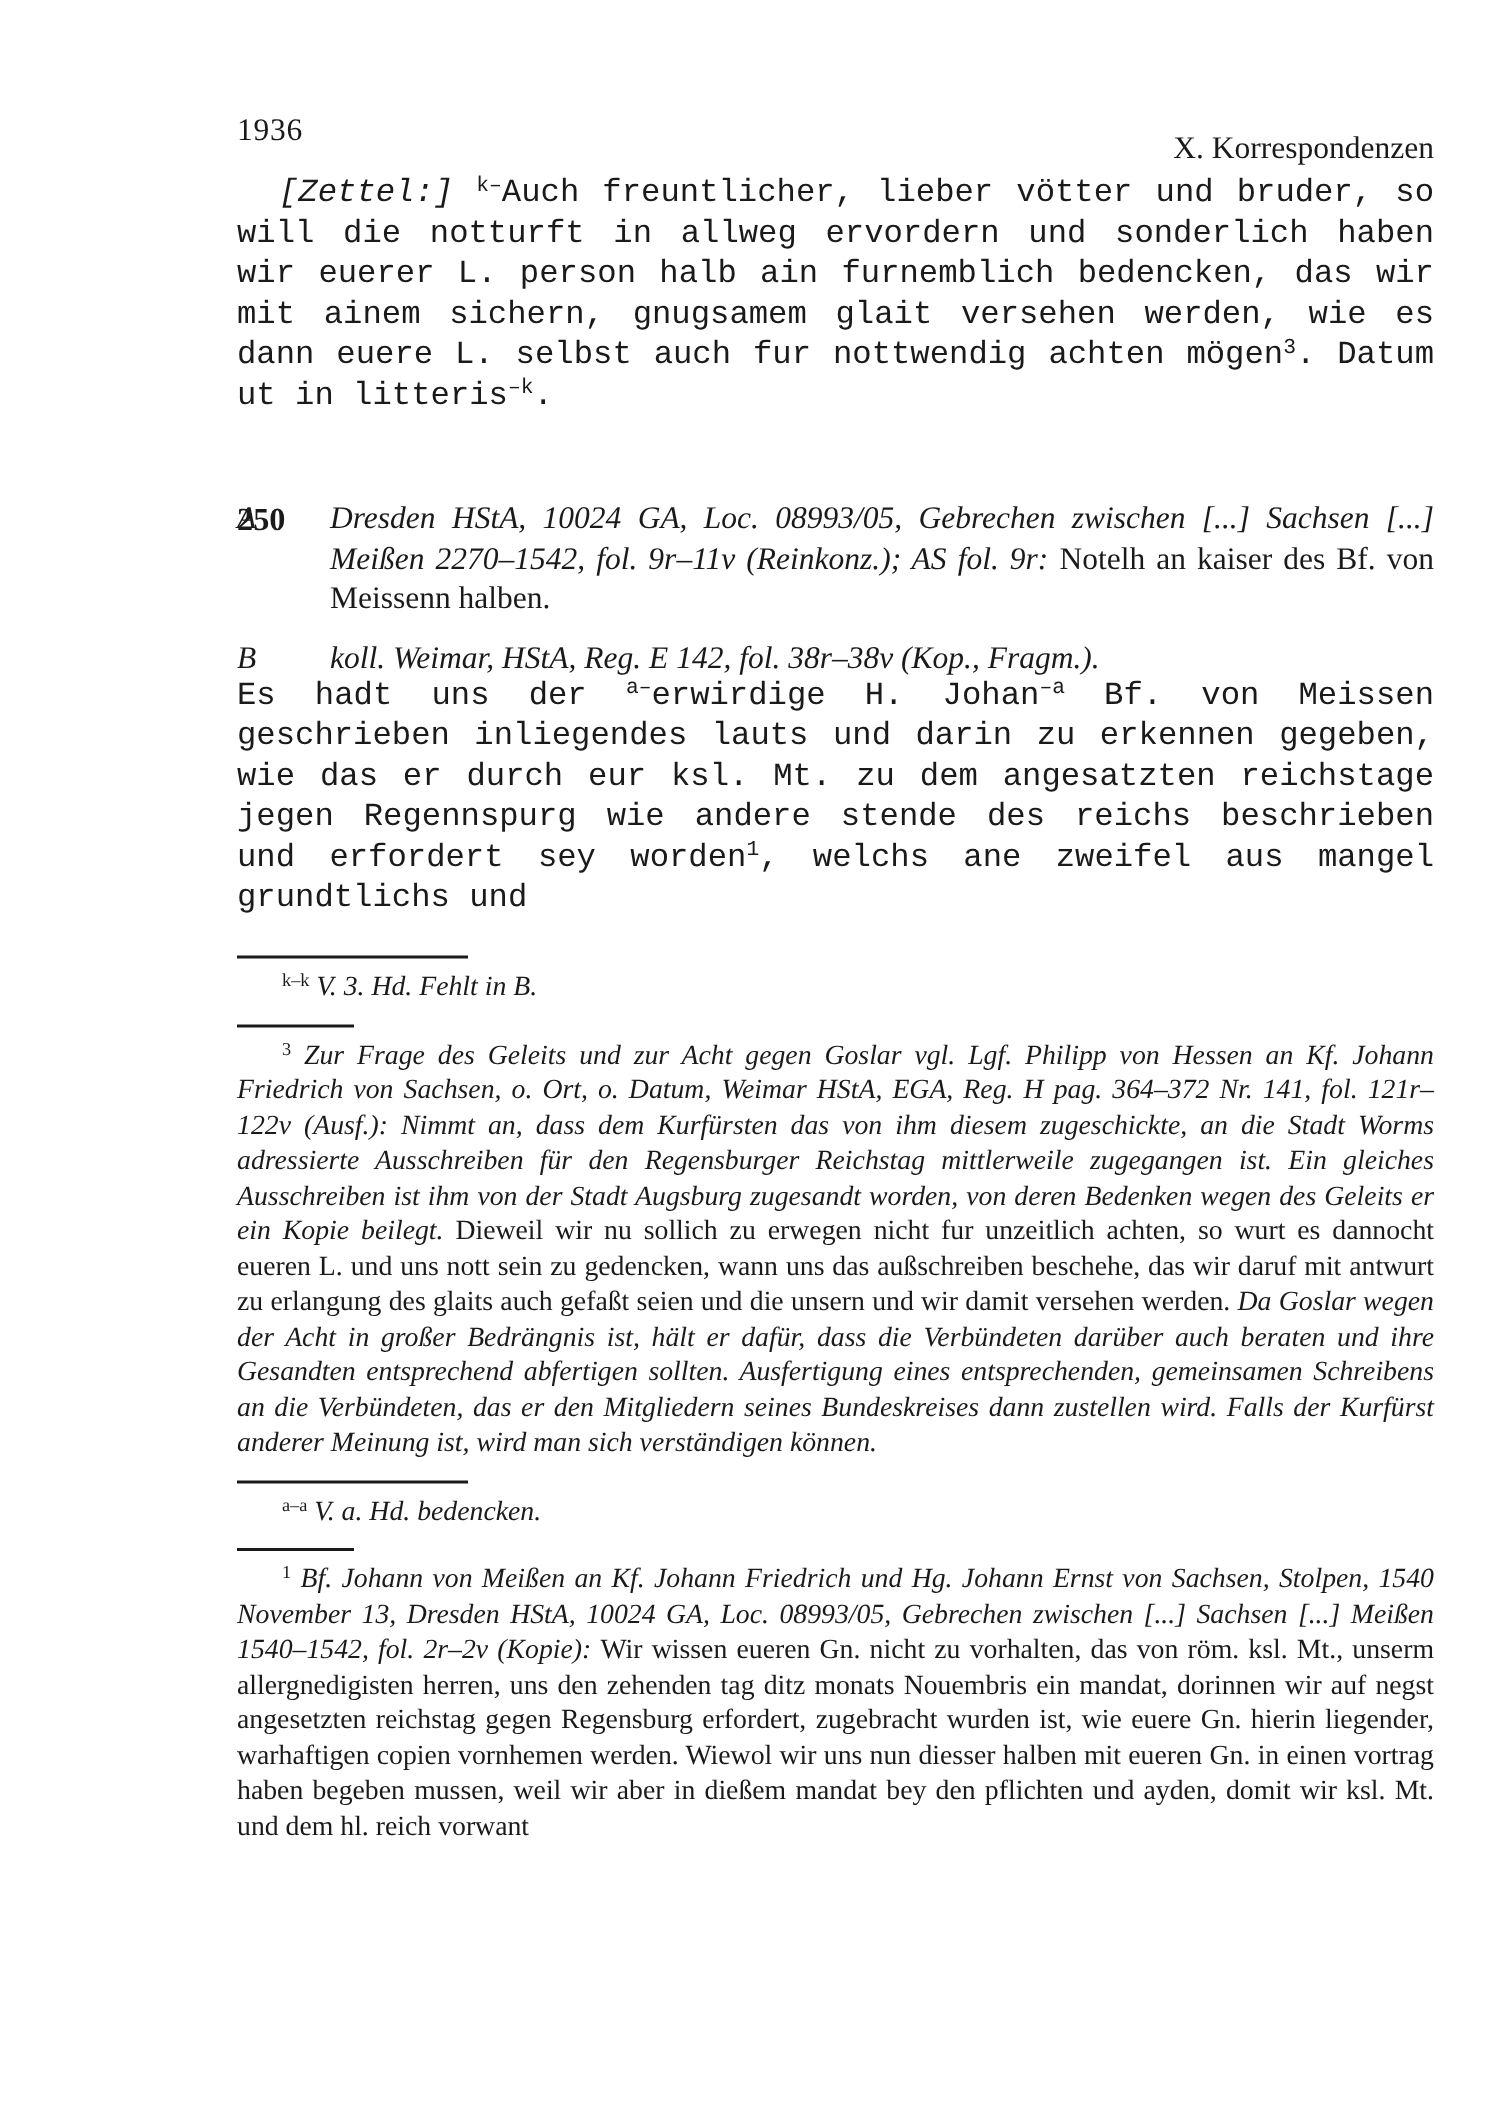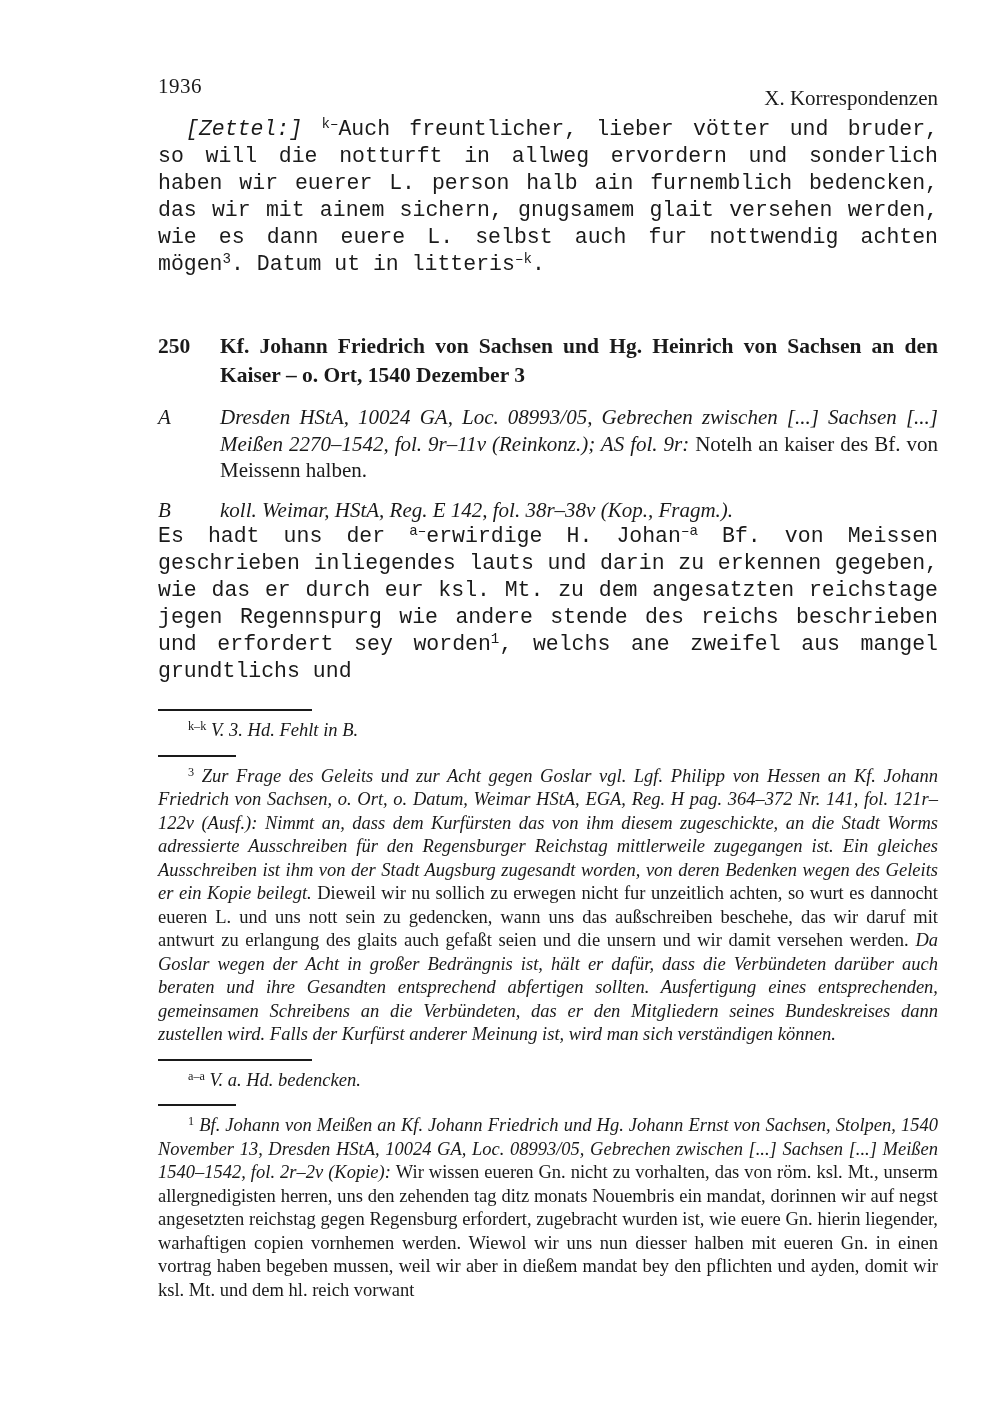--- a/index.html
+++ b/index.html
@@ -5,21 +5,21 @@
   html, body { margin: 0; padding: 0; background: #e8e8e8; }
   .page {
     position: relative;
     width: 1004px;
     height: 1418px;
     margin: 0 auto;
     background: #ffffff;
     color: #1a1a1a;
     font-family: "Liberation Serif", "DejaVu Serif", serif;
     box-sizing: border-box;
-    padding: 74px 66px 0 158px;
+    padding: 74px 48px 0 158px;
     overflow: hidden;
     hyphens: none;
   }
   .page-header {
     position: relative;
     height: 28px;
     font-size: 21px;
     margin-bottom: 14px;
   }
   .page-num { position: absolute; left: 0; top: 0; letter-spacing: 0.5px; }
@@ -85,21 +85,20 @@
 
   <div class="page-header">
     <span class="page-num">1936</span>
     <span class="running-head">X. Korrespondenzen</span>
   </div>
 
   <p class="body-text zettel"><span class="i">[Zettel:] </span><sup>k–</sup><span>Auch freuntlicher, lieber vötter und bruder, so will die notturft in allweg ervordern und sonderlich haben wir euerer L. person halb ain furnemblich bedencken, das wir mit ainem sichern, gnugsamem glait versehen werden, wie es dann euere L. selbst auch fur nottwendig achten mögen</span><sup>3</sup><span>. Datum ut in litteris</span><sup>–k</sup><span>.</span></p>
 
   <div class="entry-head">
     <span class="entry-no">250</span>
-    <span>Kf. Johann Friedrich von Sachsen und Hg. Heinrich von Sachsen an den Kaiser – o. Ort, 1540 Dezember 3</span>
   </div>
 
   <div class="source">
     <span class="siglum">A</span>
     <p><span class="i">Dresden HStA, 10024 GA, Loc. 08993/05, Gebrechen zwischen [...] Sachsen [...] Meißen 2270–1542, fol. 9r–11v (Reinkonz.); AS fol. 9r: </span><span>Notelh an kaiser des Bf. von Meissenn halben.</span></p>
   </div>
 
   <div class="source source-b">
     <span class="siglum">B</span>
     <p><span class="i">koll. Weimar, HStA, Reg. E 142, fol. 38r–38v (Kop., Fragm.).</span></p>

